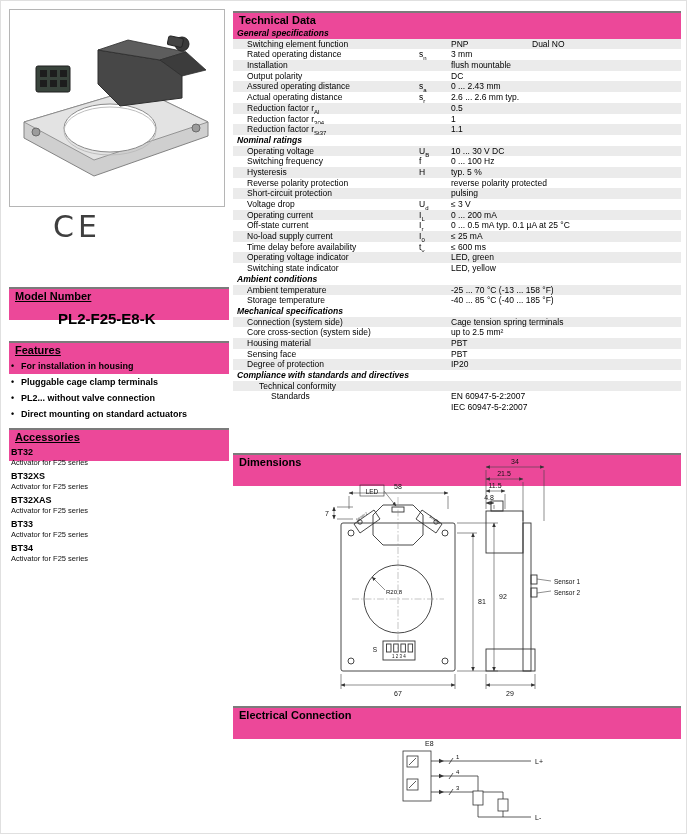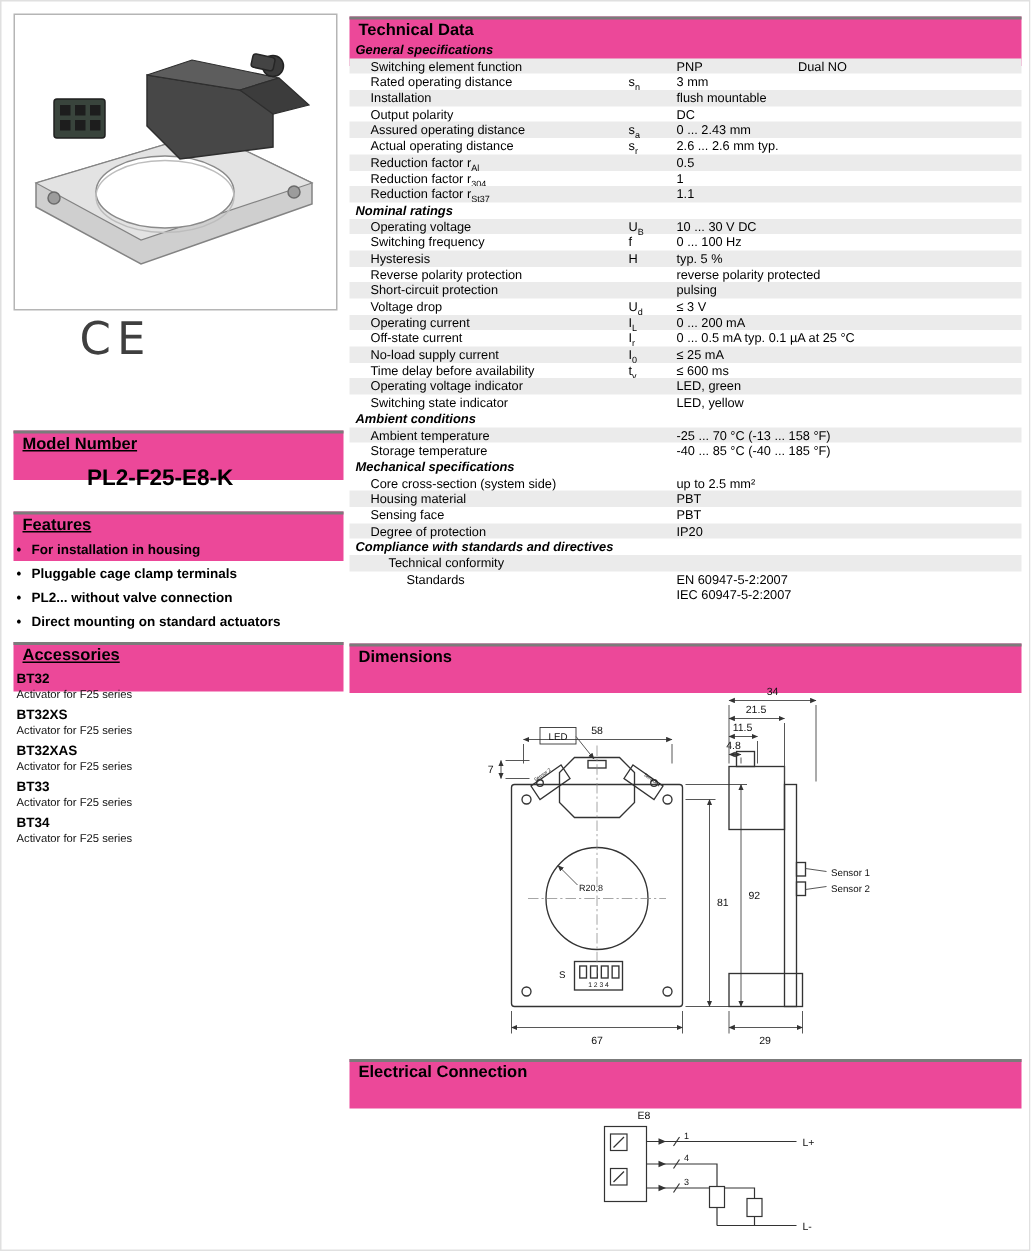--- a/index.html
+++ b/index.html
@@ -230,20 +230,25 @@
         <span class="c-label">Ambient temperature</span>
         <span class="c-sym"></span>
         <span class="c-val">-25 ... 70 °C (-13 ... 158 °F)</span>
       </div>
       <div class="spec-row">
         <span class="c-label">Storage temperature</span>
         <span class="c-sym"></span>
         <span class="c-val">-40 ... 85 °C (-40 ... 185 °F)</span>
       </div>
       <div class="sec-row">Mechanical specifications</div>
+      <div class="spec-row shade">
+        <span class="c-label">Connection (system side)</span>
+        <span class="c-sym"></span>
+        <span class="c-val">Cage tension spring terminals</span>
+      </div>
       <div class="spec-row">
         <span class="c-label">Core cross-section (system side)</span>
         <span class="c-sym"></span>
         <span class="c-val">up to 2.5 mm²</span>
       </div>
       <div class="spec-row shade">
         <span class="c-label">Housing material</span>
         <span class="c-sym"></span>
         <span class="c-val">PBT</span>
       </div>
@@ -266,21 +271,21 @@
       <div class="spec-row tall">
         <span class="c-label" style="left: 38px;">Standards</span>
         <span class="c-sym"></span>
         <span class="c-val">
           <div>EN 60947-5-2:2007</div>
           <div>IEC 60947-5-2:2007</div>
         </span>
       </div>
     </div>
 
-  <div class="bar bar-right" style="top:428px;">Dimensions</div>
+  <div class="bar bar-right" style="top:452px;">Dimensions</div>
 
   <svg class="dims-svg" width="448" height="254" viewBox="0 0 448 254">
     <defs>
       <marker id="ar" markerWidth="8" markerHeight="8" refX="6.5" refY="3" orient="auto-start-reverse">
         <path d="M0,0 L7,3 L0,6 Z" fill="#333"></path>
       </marker>
     </defs>
 
     <g stroke="#333" stroke-width="0.9" fill="none">
       <rect x="108" y="76" width="114" height="148" rx="2"></rect>

